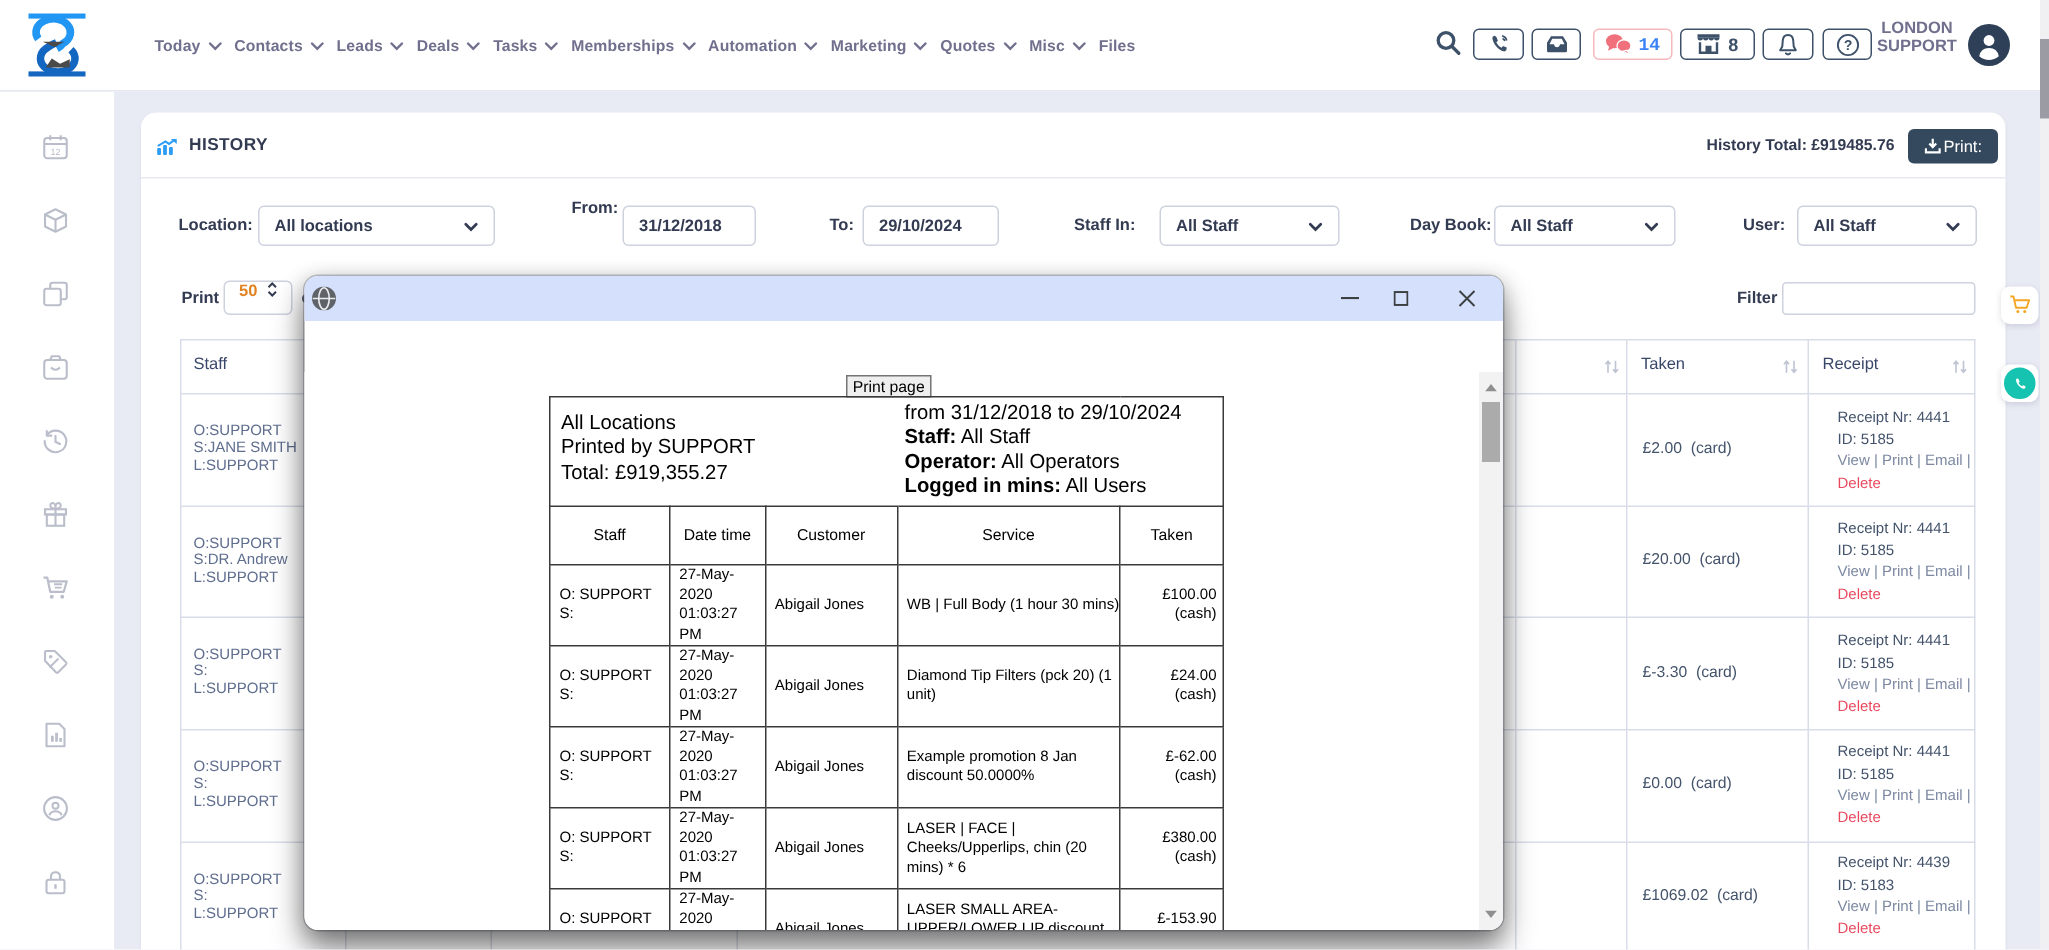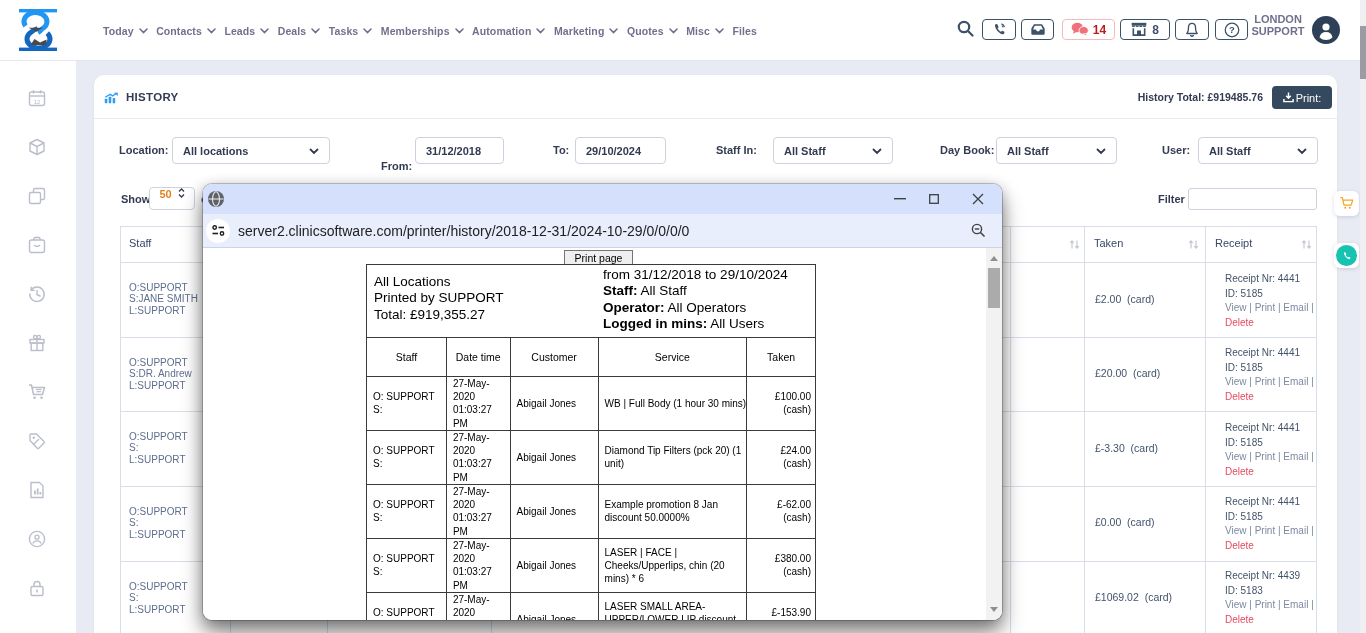--- a/index.html
+++ b/index.html
@@ -7,21 +7,21 @@
   body { font-family:"Liberation Sans", sans-serif; background:#e9ebf4; position:relative; }
   #page { position:absolute; left:0; top:0; width:1366px; height:633px; overflow:hidden; }
   .abs { position:absolute; }
 
   
   #topbar { position:absolute; left:0; top:0; width:1360px; height:61px; background:#fff; border-bottom:1px solid #e5e7ef; z-index:3; }
   #nav { position:absolute; left:103px; top:0; height:61px; display:flex; align-items:center; }
   .navitem { display:flex; align-items:center; color:#70708e; font-size:10.5px; font-weight:700; letter-spacing:0.1px; margin-right:8.5px; white-space:nowrap; }
   .navitem svg { margin-left:5px; }
   .hbtn { border:1px solid #3d5169; border-radius:4px; height:21px; display:flex; align-items:center; justify-content:center; color:#3d5169; font-weight:700; font-size:12px; }
-  .hbtn.red { border-color:#f5b9bd; color:#b91c1c; }
+  .hbtn.red { border-color:#f5b9bd; color:#3b82f6;font-family:Liberation Mono, monospace; }
 
   
   #sidebar { position:absolute; left:0; top:61px; width:76px; height:572px; background:#fff; z-index:2; }
   .sicon { position:absolute; left:28px; width:18px; height:18px; }
 
   
   #card { position:absolute; left:94px; top:75px; width:1243px; height:600px; background:#fff; border-radius:10px; box-shadow:0 1px 3px rgba(40,50,90,.06); z-index:2; }
   .lbl { font-size:11px; font-weight:700; color:#333b52; }
   .ctl { position:absolute; height:27px; border:1px solid #cdd2de; border-radius:4px; background:#fff; font-size:11px; color:#333b52; font-weight:700; display:flex; align-items:center; padding-left:10px; }
   .chev { position:absolute; right:10px; top:50%; margin-top:-3px; }
@@ -226,38 +226,38 @@
           <path d="M6 0.5 L6 6 M3.5 4 L6 6.7 L8.5 4" stroke="#fff" stroke-width="1.6" fill="none"></path>
           <path d="M1 7.5 L1 10.5 L11 10.5 L11 7.5" stroke="#fff" stroke-width="1.6" fill="none"></path>
         </svg>Print:
     </div>
     <div class="abs" style="left:0; top:43px; width:1243px; height:1px; background:#e9eaf1;"></div>
 
     <div class="lbl abs" style="left:25px; top:69px;">Location:</div>
     <div class="ctl" style="left:78px; top:62px; width:158px;">All locations<svg class="chev" width="10" height="7" viewBox="0 0 10 7">
           <path d="M1.5 1.5 L5 5 L8.5 1.5" stroke="#333b52" stroke-width="1.8" fill="none" stroke-linecap="round"></path>
         </svg></div>
-    <div class="lbl abs" style="left:287px; top:85px;">From:</div>
+    <div class="lbl abs" style="left:287px; top:58px;">From:</div>
     <div class="ctl" style="left:321px; top:62px; width:89px;">31/12/2018</div>
     <div class="lbl abs" style="left:459px; top:69px;">To:</div>
     <div class="ctl" style="left:481px; top:62px; width:91px;">29/10/2024</div>
     <div class="lbl abs" style="left:622px; top:69px;">Staff In:</div>
     <div class="ctl" style="left:679px; top:62px; width:120px;">All Staff<svg class="chev" width="10" height="7" viewBox="0 0 10 7">
           <path d="M1.5 1.5 L5 5 L8.5 1.5" stroke="#333b52" stroke-width="1.8" fill="none" stroke-linecap="round"></path>
         </svg></div>
     <div class="lbl abs" style="left:846px; top:69px;">Day Book:</div>
     <div class="ctl" style="left:902px; top:62px; width:121px;">All Staff<svg class="chev" width="10" height="7" viewBox="0 0 10 7">
           <path d="M1.5 1.5 L5 5 L8.5 1.5" stroke="#333b52" stroke-width="1.8" fill="none" stroke-linecap="round"></path>
         </svg></div>
     <div class="lbl abs" style="left:1068px; top:69px;">User:</div>
     <div class="ctl" style="left:1104px; top:62px; width:120px;">All Staff<svg class="chev" width="10" height="7" viewBox="0 0 10 7">
           <path d="M1.5 1.5 L5 5 L8.5 1.5" stroke="#333b52" stroke-width="1.8" fill="none" stroke-linecap="round"></path>
         </svg></div>
 
-    <div class="lbl abs" style="left:27px; top:118px;">Show</div>
+    <div class="lbl abs" style="left:27px; top:118px;">Print</div>
     <div class="abs" style="left:55px; top:112px; width:46px; height:23px; border:1px solid #cdd2de; border-radius:4px; background:#fff; display:flex; align-items:flex-start; justify-content:center; font-size:11px; font-weight:700; color:#e0831f;">50
       <svg width="7" height="10" viewBox="0 0 7 10" style="margin-left:6px;">
           <path d="M1 3.5 L3.5 1 L6 3.5" stroke="#333b52" stroke-width="1.3" fill="none"></path>
           <path d="M1 6.5 L3.5 9 L6 6.5" stroke="#333b52" stroke-width="1.3" fill="none"></path>
         </svg>
     </div>
     <div class="lbl abs" style="left:107px; top:118px;">entries</div>
     <div class="lbl abs" style="left:1064px; top:118px;">Filter</div>
     <div class="abs" style="left:1094px; top:113px; width:129px; height:22px; border:1px solid #cdd2de; border-radius:3px; background:#fff;"></div>
 
@@ -350,37 +350,22 @@
       <svg class="abs" style="left:691px; top:14px;" width="12" height="2" viewBox="0 0 12 2">
           <rect width="12" height="1.4" fill="#3c4043"></rect>
         </svg>
       <svg class="abs" style="left:726px; top:10px;" width="10" height="10" viewBox="0 0 10 10">
           <rect x="0.7" y="0.7" width="8.6" height="8.6" fill="none" stroke="#3c4043" stroke-width="1.3"></rect>
         </svg>
       <svg class="abs" style="left:769px; top:9px;" width="12" height="12" viewBox="0 0 12 12">
           <path d="M1 1 L11 11 M11 1 L1 11" stroke="#3c4043" stroke-width="1.3"></path>
         </svg>
     </div>
-    <div id="paddr">
-      <div class="abs" style="left:3px; top:5px; width:24px; height:24px; border-radius:50%; background:#fff;"></div>
-      <svg class="abs" style="left:9px; top:11px;" width="13" height="11" viewBox="0 0 13 11">
-        <circle cx="2.7" cy="2.5" r="1.7" fill="none" stroke="#1f1f1f" stroke-width="1.4"></circle>
-        <line x1="6.5" y1="2.5" x2="12" y2="2.5" stroke="#1f1f1f" stroke-width="1.6"></line>
-        <circle cx="10" cy="8.5" r="1.7" fill="none" stroke="#1f1f1f" stroke-width="1.4"></circle>
-        <line x1="0.5" y1="8.5" x2="6" y2="8.5" stroke="#1f1f1f" stroke-width="1.6"></line>
-      </svg>
-      <div class="abs" style="left:35px; top:0; height:34px; display:flex; align-items:center; font-size:14px; color:#202124;">server2.clinicsoftware.com/printer/history/2018-12-31/2024-10-29/0/0/0/0</div>
-      <svg class="abs" style="left:768px; top:9px;" width="15" height="15" viewBox="0 0 15 15">
-        <circle cx="6" cy="6" r="4.6" fill="none" stroke="#3c4043" stroke-width="1.4"></circle>
-        <line x1="3.8" y1="6" x2="8.2" y2="6" stroke="#3c4043" stroke-width="1.4"></line>
-        <line x1="9.5" y1="9.5" x2="13.5" y2="13.5" stroke="#3c4043" stroke-width="1.6"></line>
-      </svg>
-    </div>
     <div id="pcontent">
-      <div class="abs" style="left:361px; top:2px; width:69px; height:15px; background:#efefef; border:1px solid #757575; font-size:10.5px; color:#000; display:flex; align-items:center; justify-content:center;">Print page</div>
+      <div class="abs" style="left:361px; top:2px; width:57px; height:15px; background:#efefef; border:1px solid #757575; font-size:10.5px; color:#000; display:flex; align-items:center; justify-content:center;">Print page</div>
       <table class="ptbl abs" style="left:163px; top:16px; width:450px;">
         <colgroup>
             <col style="width:79px">
             <col style="width:63px">
             <col style="width:87px">
             <col style="width:147px">
             <col style="width:68px">
           </colgroup>
         <tbody>
             <tr style="height:73px;">

